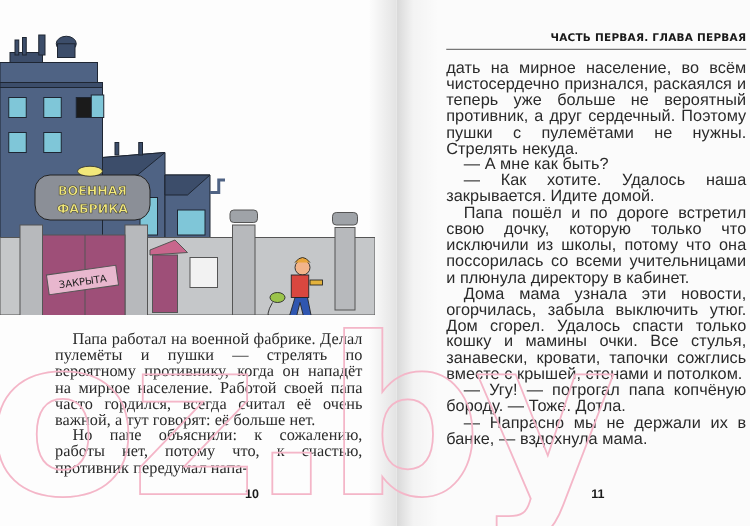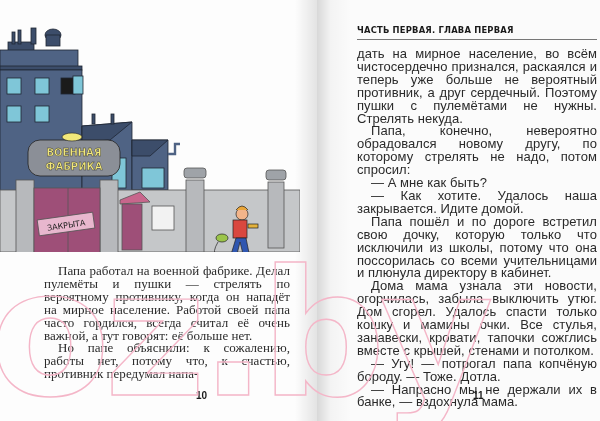--- a/index.html
+++ b/index.html
@@ -24,21 +24,21 @@
 
   .body-text {
     position: absolute; color: #2a2a2a; font-size: 13px; line-height: 12.9px;
     text-align: justify; letter-spacing: 0.05px;
   }
   .body-text p { margin: 0; text-indent: 14px; }
   .left-text { left: 44px; top: 265px; width: 246px; font-family: Liberation Serif, serif; }
   .right-text { left: 357px; top: 48px; width: 240px; }
 
   .running-head {
-    position: absolute; left: 357px; top: 25px; width: 240px; text-align: left;
+    position: absolute; left: 357px; top: 25px; width: 240px; text-align: right;
     font-family: "DejaVu Sans", sans-serif; font-weight: bold;
     font-size: 8.4px; letter-spacing: 0.2px; color: #1a1a1a;
   }
   .head-rule { position: absolute; left: 357px; top: 39px; width: 240px; height: 1px; background: #777; }
 
   .page-number {
     position: absolute; top: 390px; font-weight: bold; font-size: 10px; color: #1a1a1a;
   }
   .pn-left { left: 162px; margin-left: 34px; }
   .pn-right { left: 473px; }
@@ -133,21 +133,20 @@
   <div class="page-number pn-left">10</div>
 
   <div class="page page-right">
     <div class="gutter-shadow-right"></div>
   </div>
   <div class="running-head">ЧАСТЬ ПЕРВАЯ. ГЛАВА ПЕРВАЯ</div>
   <div class="head-rule"></div>
 
   <div class="body-text right-text">
     <p style="text-indent:0">дать на мирное население, во всём чистосердечно признался, раскаялся и теперь уже больше не вероятный противник, а друг сердечный. Поэтому пушки с пулемётами не нужны. Стрелять некуда.</p>
-    <p>Папа, конечно, невероятно обрадовался новому другу, по которому стрелять не надо, потом спросил:</p>
     <p>— А мне как быть?</p>
     <p>— Как хотите. Удалось наша закрывается. Идите домой.</p>
     <p>Папа пошёл и по дороге встретил свою дочку, которую только что исключили из школы, потому что она поссорилась со всеми учительницами и плюнула директору в кабинет.</p>
     <p>Дома мама узнала эти новости, огорчилась, забыла выключить утюг. Дом сгорел. Удалось спасти только кошку и мамины очки. Все стулья, занавески, кровати, тапочки сожглись вместе с крышей, стенами и потолком.</p>
     <p>— Угу! — потрогал папа копчёную бороду. — Тоже. Дотла.</p>
     <p>— Напрасно мы не держали их в банке, — вздохнула мама.</p>
 
   </div>
   <div class="page-number pn-right">11</div>
 

